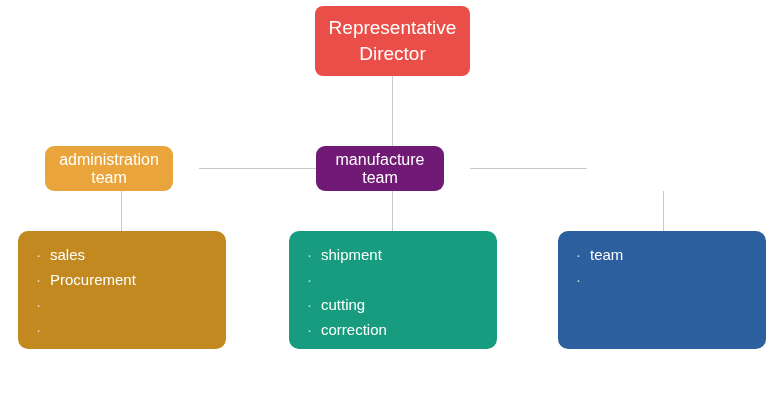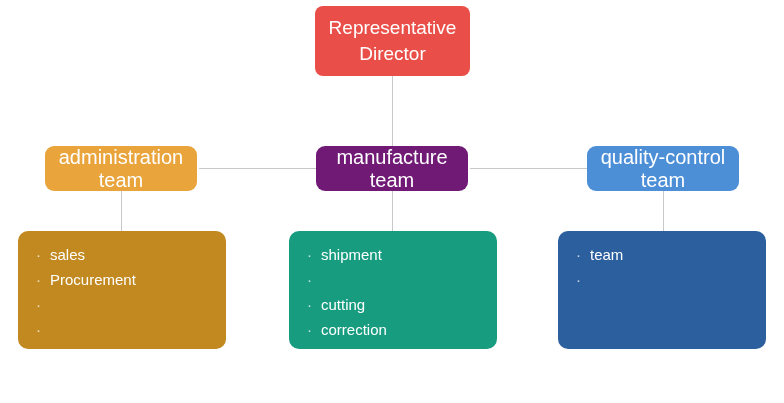--- a/index.html
+++ b/index.html
@@ -27,22 +27,22 @@
   .root-box {
     left: 315px; top: 6px;
     width: 155px; height: 70px;
     font-size: 19px;
     line-height: 26px;
     border-radius: 8px;
   }
 
   .team-header {
     top: 146px;
-    width: 152px; height: 45px;
-    font-size: 20px;
+    width: 128px; height: 45px;
+    font-size: 16px;
   }
   .hdr-0 { left: 45px; }
   .hdr-1 { left: 316px; }
   .hdr-2 { left: 587px; }
 
   .team-body {
     top: 231px;
     width: 208px; height: 118px;
     display: block;
     border-radius: 10px;
@@ -89,21 +89,20 @@
   <div class="line h-line h-0" style="background-color: rgb(200, 200, 200);"></div>
   <div class="line h-line h-1" style="background-color: rgb(200, 200, 200);"></div>
   <div class="line v-line v-0" style="background-color: rgb(200, 200, 200);"></div>
   <div class="line v-line v-1" style="background-color: rgb(200, 200, 200);"></div>
   <div class="line v-line v-2" style="background-color: rgb(200, 200, 200);"></div>
 
   <div class="node team-header hdr-0" style="background-color: rgb(233, 164, 59);">administration team</div>
 
   <div class="node team-header hdr-1" style="background-color: #701a75;">manufacture team</div>
 
-  <div class="node team-header hdr-2" style="background-color: rgb(76, 143, 215);">quality-control team</div>
 
   <div class="node team-body body-0" style="background-color: rgb(193, 137, 31);">
     <ul class="member-list">
       <li class="member-item">
         <span class="bullet">·</span>
         <span>sales</span>
       </li>
       <li class="member-item">
         <span class="bullet">·</span>
         <span>Procurement</span>

